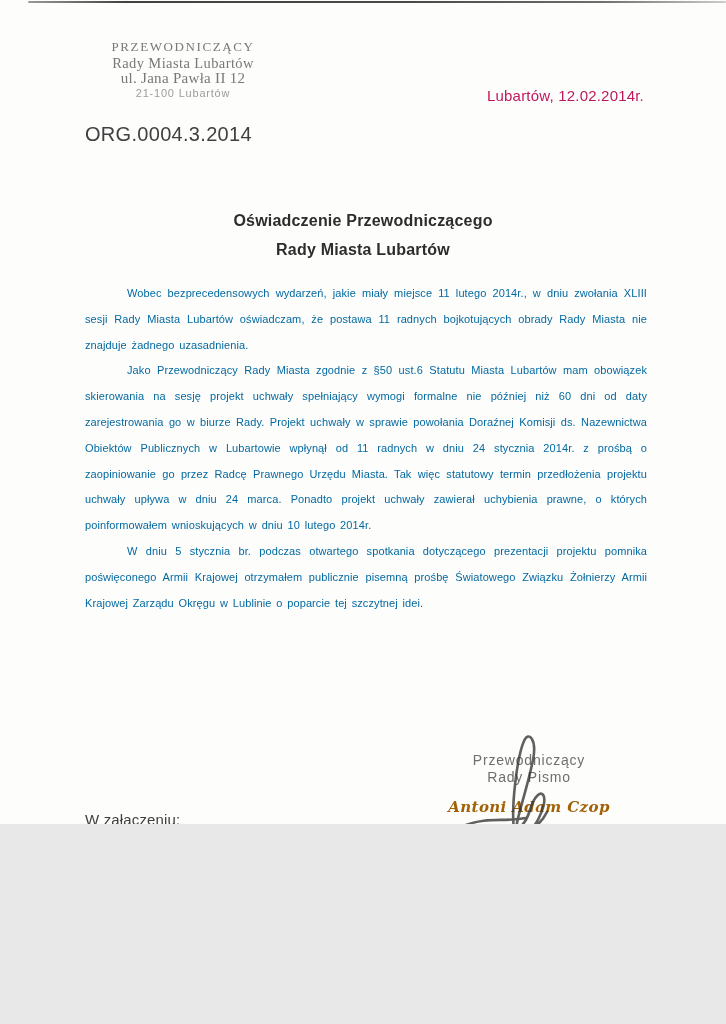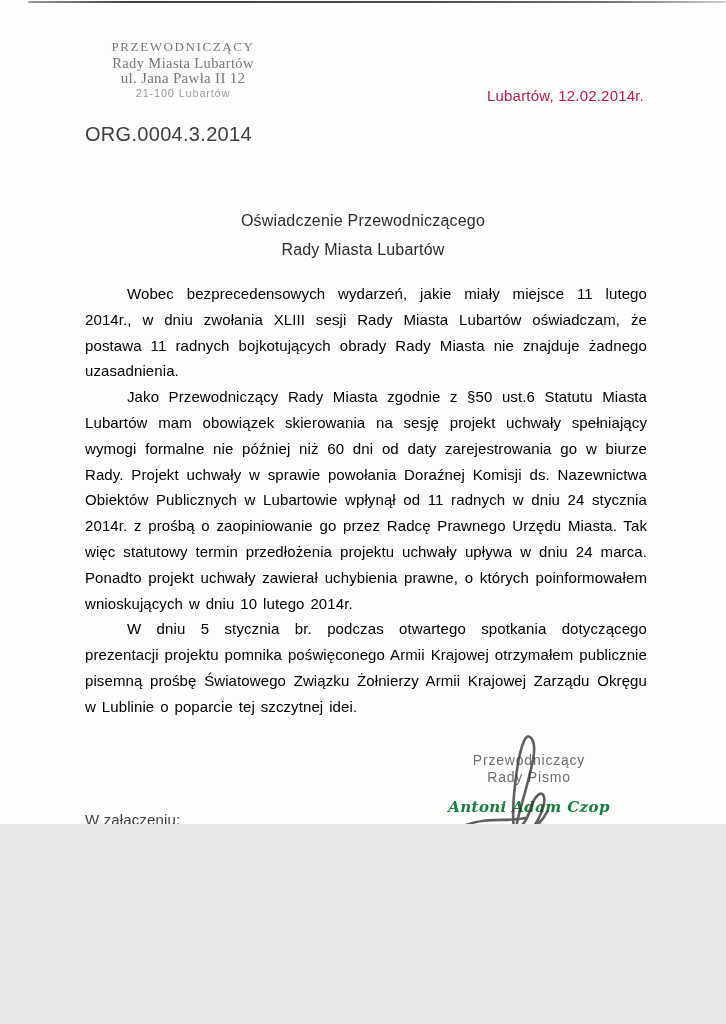--- a/index.html
+++ b/index.html
@@ -34,41 +34,41 @@
   .place-date {
     position: absolute; top: 87px; right: 82px;
     font-size: 15px; color: #be185d; letter-spacing: 0.2px;
   }
   .ref-number {
     position: absolute; top: 112px; left: 85px;
     font-size: 20px; color: #404040; letter-spacing: 0.3px; margin-top: 11px;
   }
   .doc-title {
     position: absolute; top: 206px; left: 0; width: 100%;
-    text-align: center; font-weight: normal;
+    text-align: center; font-weight: bold;
     font-size: 16px; line-height: 29px;
     color: #2d2d2d; letter-spacing: 0.2px;
   }
   .body-text {
     position: absolute; top: 281px; left: 85px; width: 562px;
-    font-size: 15px; line-height: 25.8px;
+    font-size: 11px; line-height: 25.8px;
     text-align: justify; letter-spacing: 0.1px; word-spacing: 1.6px;
-    color: #000000;
+    color: #0369a1;
   }
   .body-text p { margin: 0; text-indent: 42px; }
   .sig-block {
     position: absolute; top: 752px; left: 448px; width: 162px;
     text-align: center; color: #6f6f6f; line-height: 17px;
   }
   .sig-block .s1, .sig-block .s2 { font-size: 14px; letter-spacing: 0.8px; }
   .sig-name {
     margin-top: 13px;
     font-family: "DejaVu Serif", serif;
     font-style: italic; font-weight: bold;
-    font-size: 15px; color: #15803d; letter-spacing: 0.4px;
+    font-size: 15px; color: #a16207; letter-spacing: 0.4px;
   }
   .sig-svg { position: absolute; top: 733px; left: 458px; width: 150px; height: 100px; }
   .attachments {
     position: absolute; top: 807px; left: 85px;
     font-size: 15px; line-height: 26.5px; color: #3f3f3f; letter-spacing: 0.15px;
   }
 </style>
 </head>
 <body>
 

